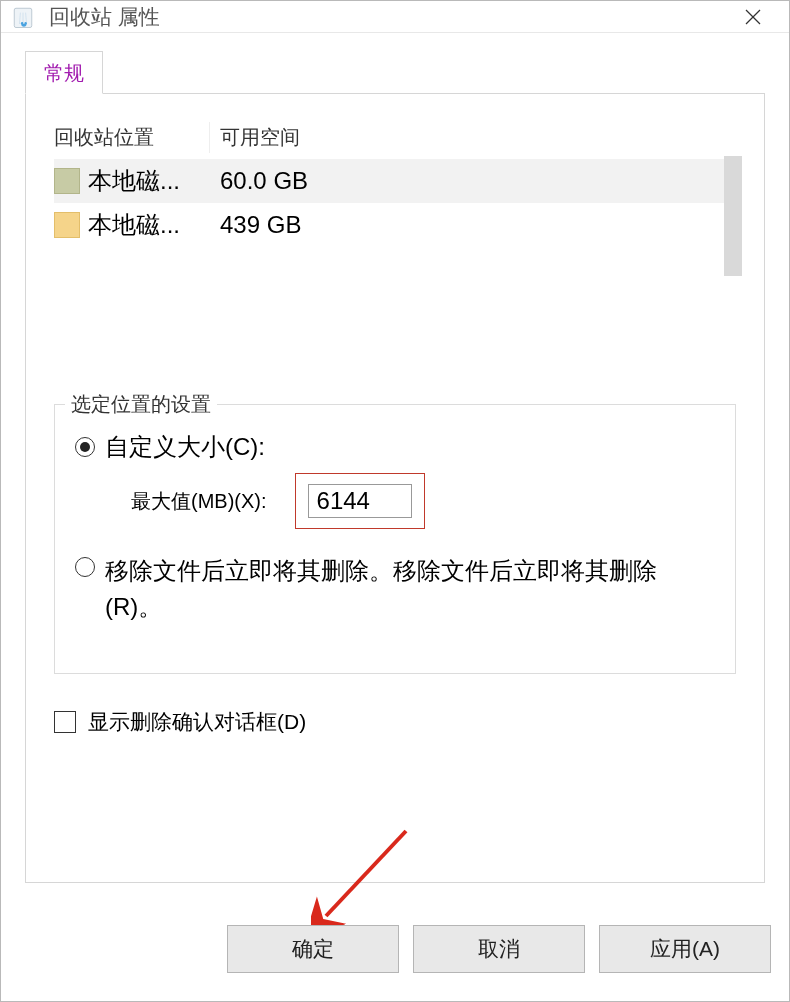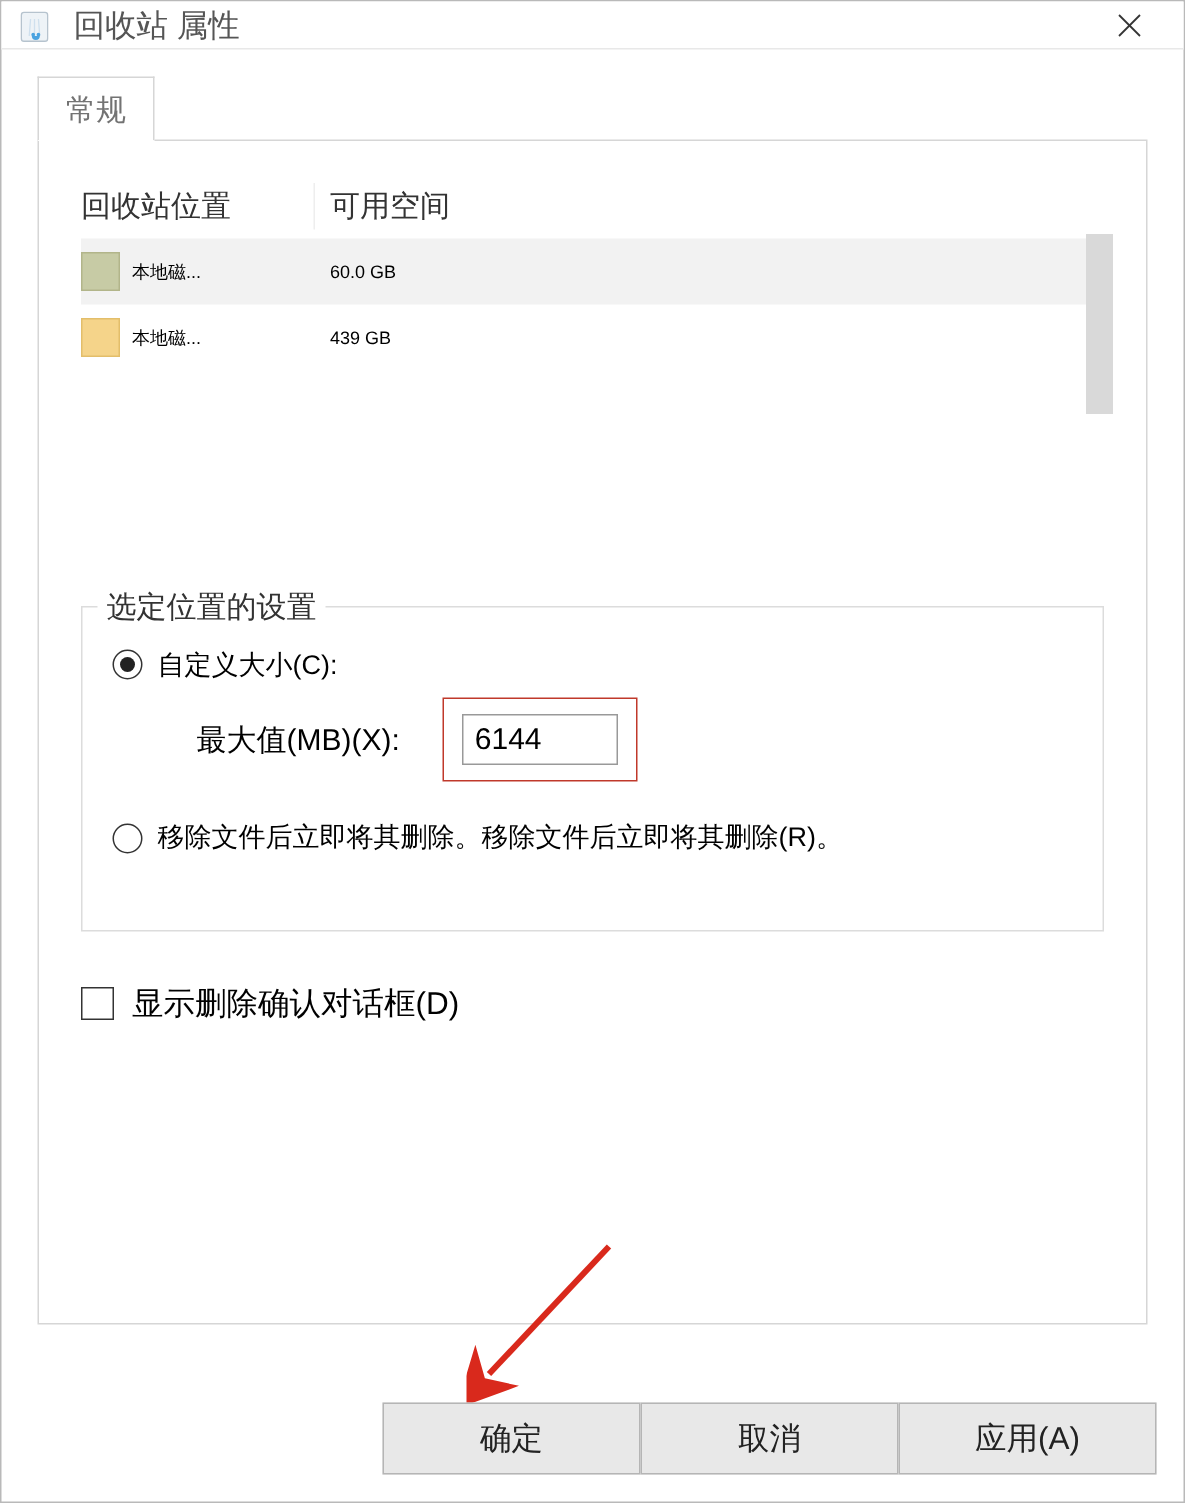--- a/index.html
+++ b/index.html
@@ -58,21 +58,21 @@
       align-items: flex-end;
     }
     .tab {
       padding: 8px 18px 6px 18px;
       border: 1px solid #d6d6d6;
       border-bottom: 1px solid #fff;
       background: #fff;
       position: relative;
       top: 1px;
       font-size: 20px;
-      color: #737373;
+      color: #a21caf;
     }
     .tab-panel {
       border: 1px solid #d6d6d6;
       padding: 28px 28px 40px 28px;
       min-height: 790px;
     }
     .list-area {
       position: relative;
       height: 210px;
     }
@@ -81,21 +81,21 @@
       font-size: 20px;
       color: #333;
       margin-bottom: 6px;
     }
     .hdr-col1 { width: 156px; border-right: 1px solid #eee; padding: 2px 0; }
     .hdr-col2 { padding: 2px 10px; }
     .list-row {
       display: flex;
       align-items: center;
       height: 44px;
-      font-size: 12px;
+      font-size: 24px;
     }
     .list-row.selected { background: #f2f2f2; }
     .drive-icon {
       width: 26px; height: 26px; margin-right: 8px;
       background: #c7cba5;
       border: 1px solid #b2b58a;
     }
     .drive-icon.alt { background: #f5d48a; border-color: #e3be6a; }
     .row-col1 { width: 156px; display: flex; align-items: center; }
     .row-col2 { padding-left: 10px; }
@@ -114,21 +114,21 @@
       top: -14px; left: 10px;
       background: #fff;
       padding: 0 6px;
       font-size: 20px;
       color: #333;
     }
     .radio-row {
       display: flex;
       align-items: center;
       margin-bottom: 8px;
-      font-size: 18px;
+      font-size: 24px;
     }
     .radio {
       width: 20px; height: 20px;
       border: 1.5px solid #333;
       border-radius: 50%;
       margin-right: 10px;
       display: flex; align-items: center; justify-content: center;
       flex-shrink: 0;
     }
     .radio.checked::after {
@@ -141,21 +141,21 @@
     }
     .input-highlight {
       border: 1px solid #c0392b;
       padding: 10px 12px;
       margin-left: 28px;
     }
     .size-input {
       width: 104px;
       height: 34px;
       border: 1px solid #999;
-      font-size: 20px;
+      font-size: 24px;
       padding: 0 8px;
       font-family: inherit;
     }
     .radio-row2 { margin-top: 10px; align-items: flex-start; }
     .radio-row2 .radio { margin-top: 4px; }
     .radio-text { line-height: 1.5; }
     .checkbox-row {
       display: flex; align-items: center;
       margin-top: 34px;
       font-size: 21px;
@@ -167,23 +167,24 @@
       flex-shrink: 0;
     }
     .arrow-annot {
       position: absolute;
       left: 310px;
       top: 820px;
       pointer-events: none;
     }
     .btn-row {
       position: absolute;
-      bottom: 18px;
+      bottom: 28px;
       right: 18px;
       display: flex;
+      gap: 14px;
       margin-top: 16px;
     }
     .btn {
       width: 172px;
       height: 48px;
       background: #e8e8e8;
       border: 1px solid #b5b5b5;
       font-size: 21px;
       font-family: inherit;
       cursor: pointer;

